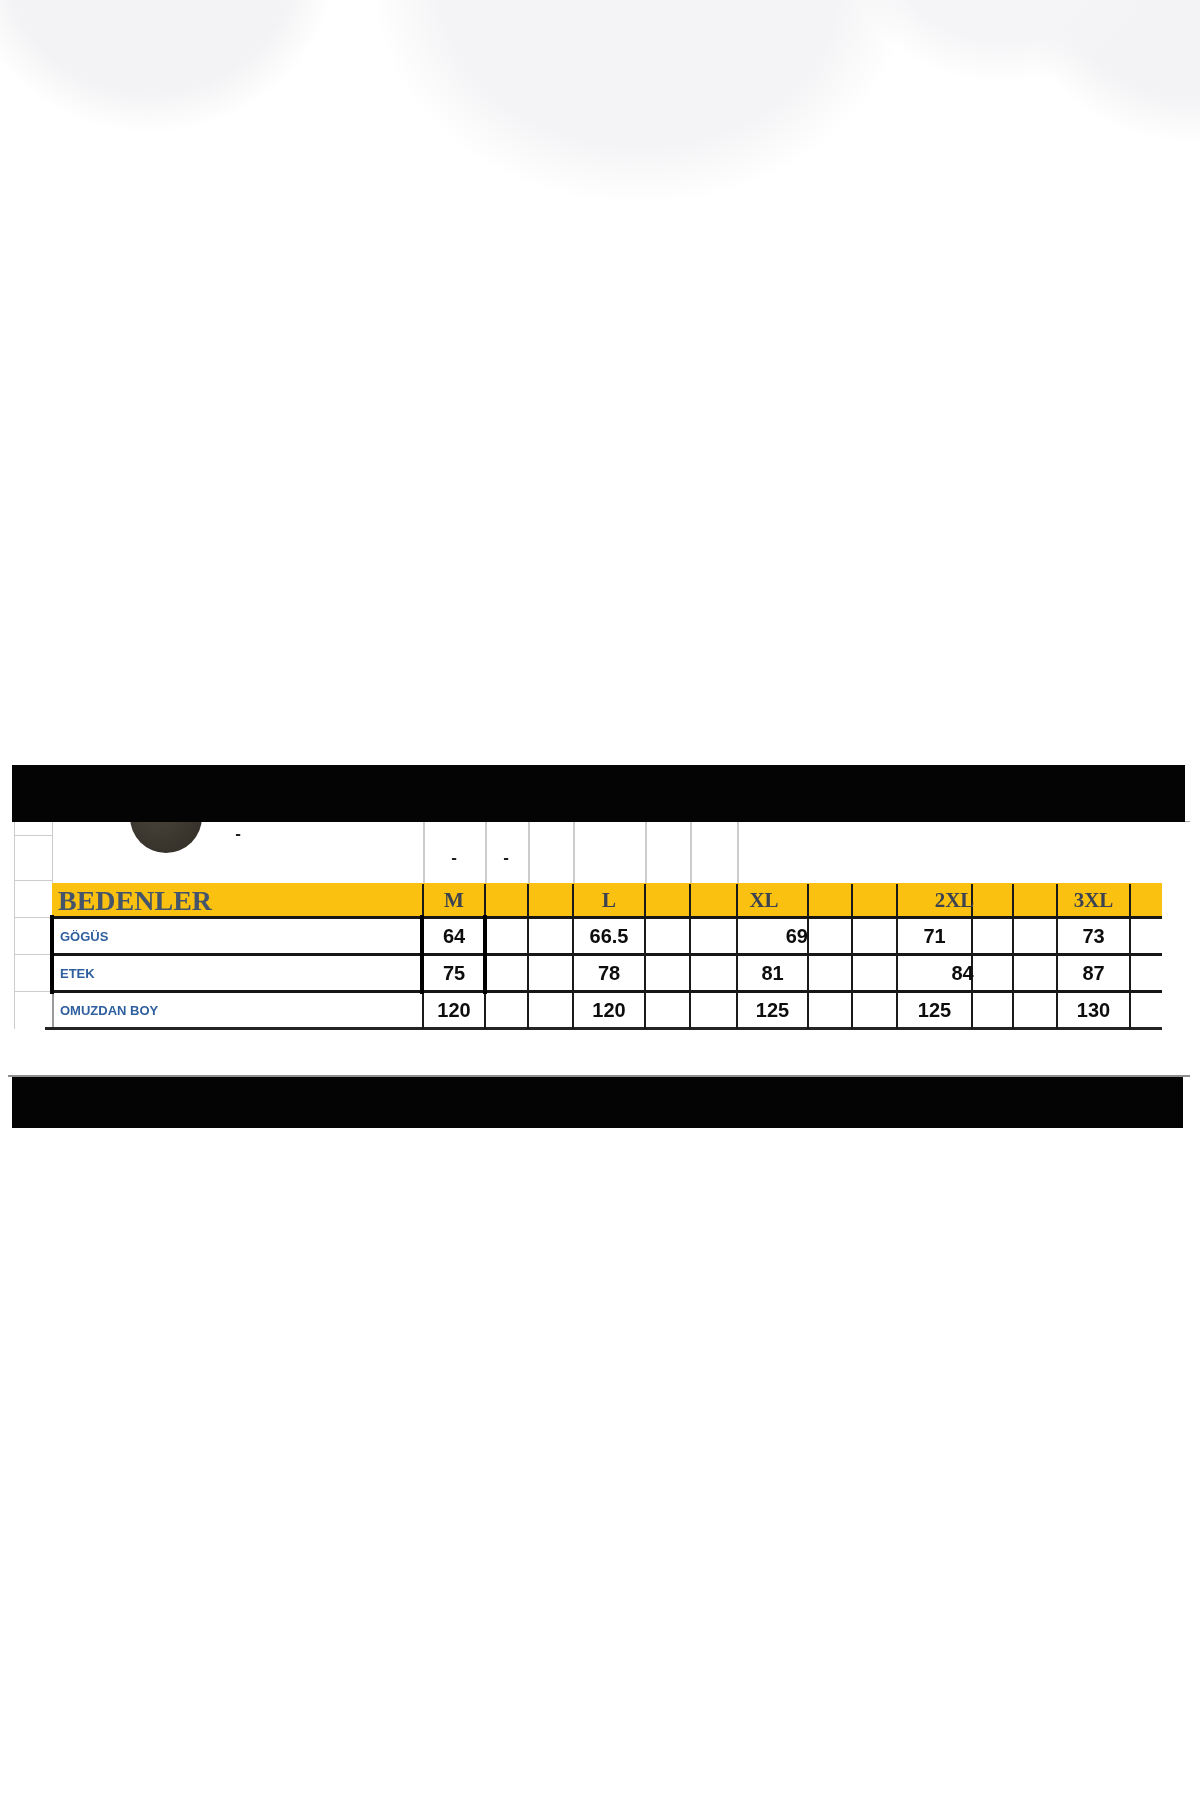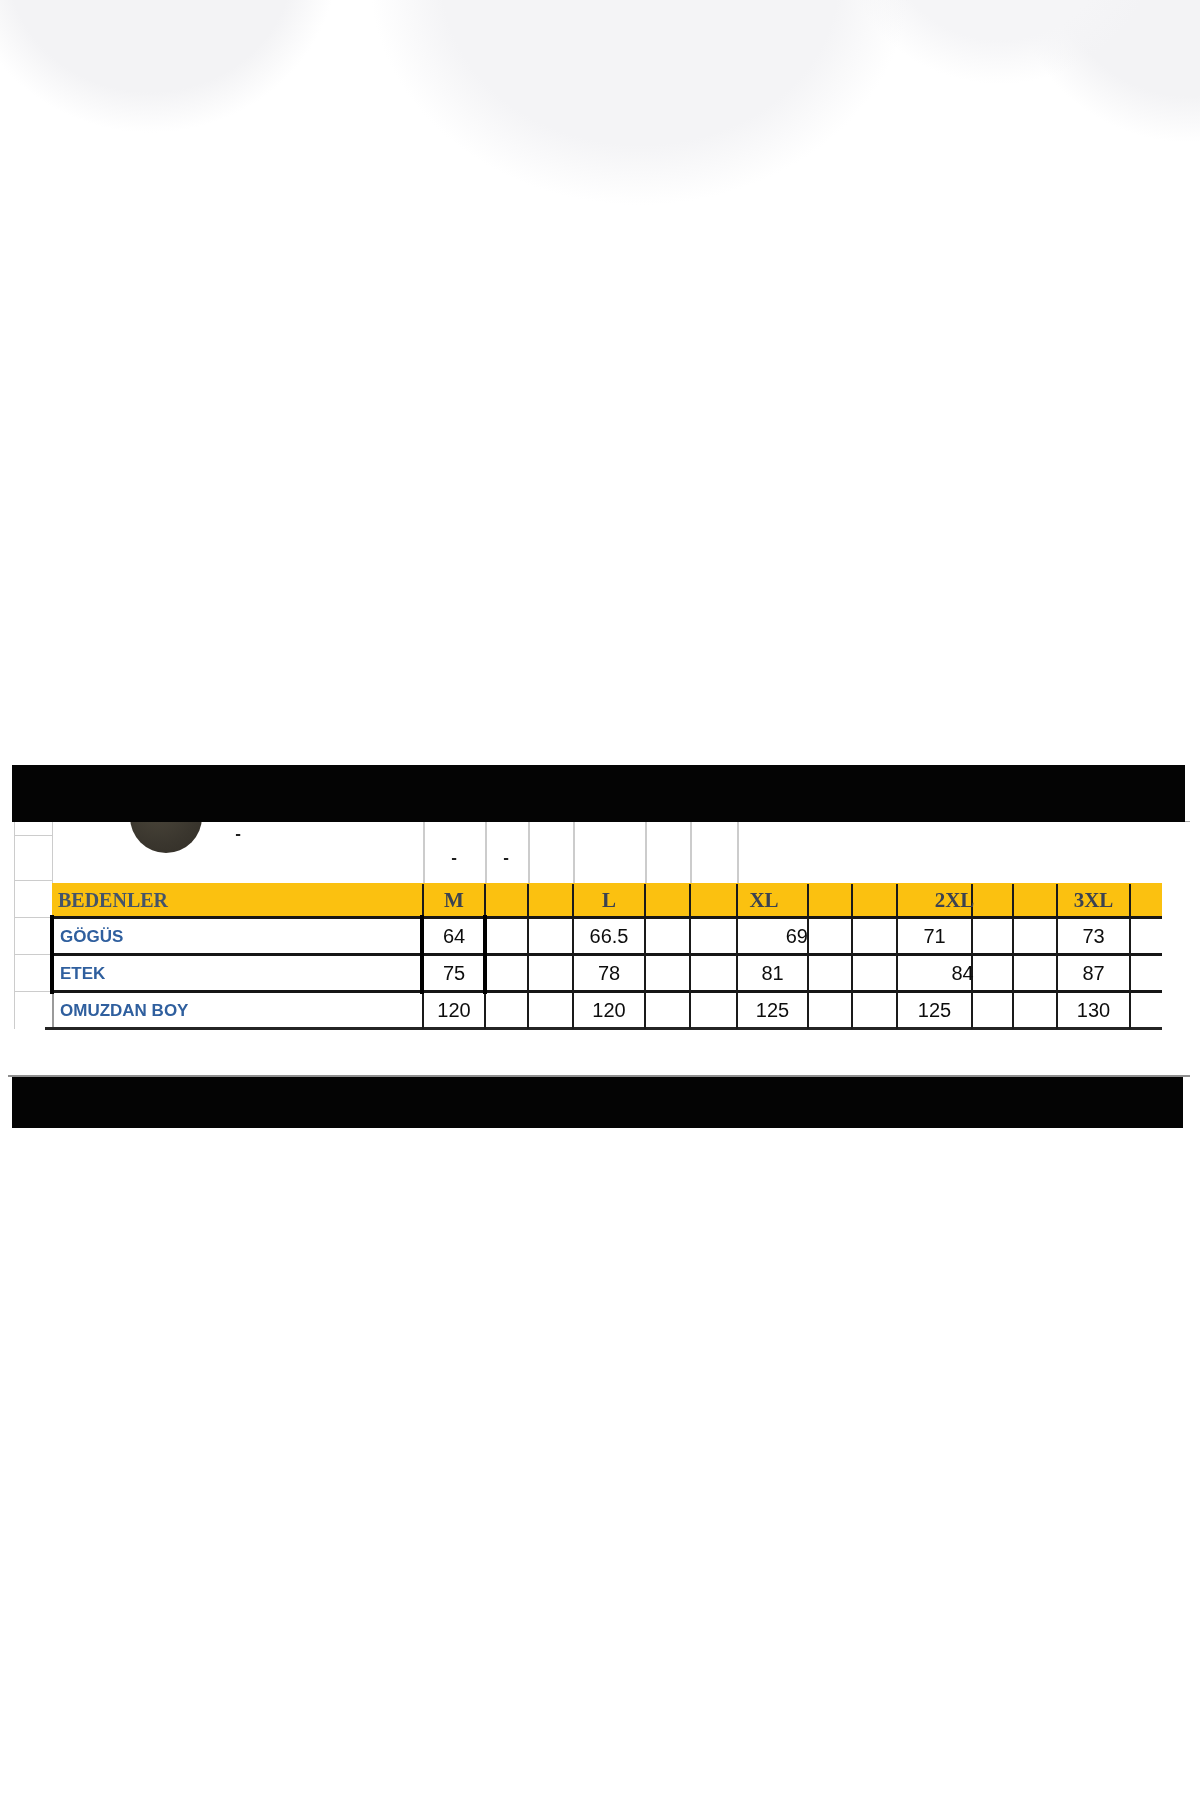--- a/index.html
+++ b/index.html
@@ -16,31 +16,31 @@
       radial-gradient(ellipse 220px 200px at 1000px -60px, #f5f5f7 50%, rgba(255,255,255,0) 72%),
       radial-gradient(ellipse 240px 230px at 1190px -30px, #f3f3f5 55%, rgba(255,255,255,0) 75%);
   }
   .band{position:absolute;background:#040404;z-index:3;}
   .hairline{position:absolute;background:#a8a8a8;z-index:2;}
   .gridline{position:absolute;background:#cccccc;z-index:1;}
   .vline{position:absolute;background:#1a1a1a;z-index:4;}
   .hline{position:absolute;background:#161616;z-index:4;}
   .vthick{position:absolute;background:#000000;z-index:5;}
   .cell-label{
-    position:absolute;color:#2f5f9e;font-weight:bold;font-size:17px;z-index:6;
+    position:absolute;color:#2f5f9e;font-weight:bold;font-size:13px;z-index:6;
   }
   .hdr-serif{
     font-family:"Liberation Serif",serif;font-weight:bold;color:#44546a;z-index:6;position:absolute;
   }
   .size-letter{
     font-family:"Liberation Serif",serif;font-weight:bold;color:#3b4251;font-size:21px;
     position:absolute;text-align:center;line-height:35px;height:35px;top:883px;z-index:6;
   }
   .val{
-    position:absolute;color:#0d0d0d;font-weight:normal;font-size:20px;
+    position:absolute;color:#0d0d0d;font-weight:bold;font-size:20px;
     text-align:center;line-height:37px;height:37px;z-index:6;
   }
   .dash{
     position:absolute;color:#1f1f1f;font-weight:bold;font-size:17px;z-index:6;
     width:18px;text-align:center;line-height:18px;
   }
   #yellow-row{
     position:absolute;left:52px;top:883px;width:1110px;height:35px;background:#fbc110;z-index:2;
   }
   #logo-circle{
@@ -81,21 +81,21 @@
   <div class="gridline" style="left:645px;top:822px;width:1.5px;height:61px;"></div>
   <div class="gridline" style="left:690px;top:822px;width:1.5px;height:61px;"></div>
   <div class="gridline" style="left:737px;top:822px;width:1.5px;height:61px;"></div>
 
   <div class="dash" style="left:229px;top:825px;">-</div>
   <div class="dash" style="left:445px;top:849px;">-</div>
   <div class="dash" style="left:497px;top:849px;">-</div>
 
 
   <div id="yellow-row"></div>
-  <div class="hdr-serif" style="left:58px;top:883px;height:35px;line-height:35px;font-size:20px;">BEDENLER</div>
+  <div class="hdr-serif" style="left:58px;top:883px;height:35px;line-height:35px;font-size:28px;">BEDENLER</div>
   <div class="size-letter" style="left:423px;width:62px;">M</div>
   <div class="size-letter" style="left:573px;width:72px;">L</div>
   <div class="size-letter" style="left:737px;width:54px;">XL</div>
   <div class="size-letter" style="left:897px;width:75px;margin-left:20px;">2XL</div>
   <div class="size-letter" style="left:1057px;width:73px;">3XL</div>
 
   <div class="vline" style="left:422px;top:884px;width:2px;height:34px;"></div>
   <div class="vline" style="left:484px;top:884px;width:2px;height:34px;"></div>
   <div class="vline" style="left:527px;top:884px;width:2px;height:34px;"></div>
   <div class="vline" style="left:572px;top:884px;width:2px;height:34px;"></div>

